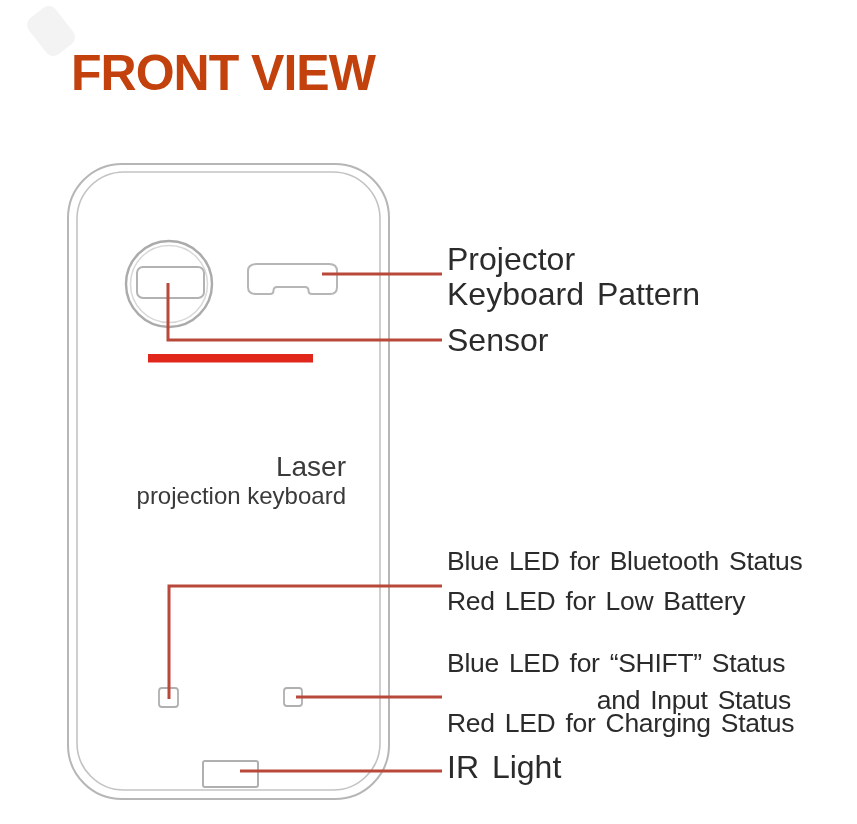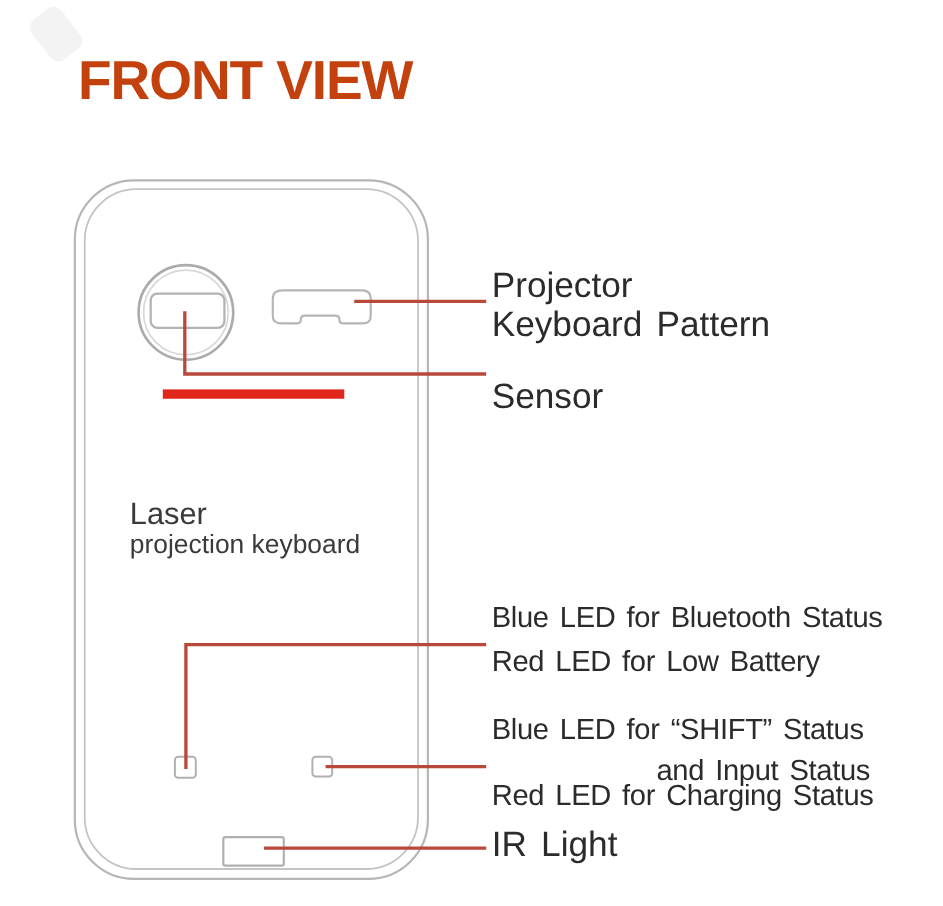--- a/index.html
+++ b/index.html
@@ -16,21 +16,21 @@
     transform:rotate(-38deg);
     opacity:.85;
   }
   .title{
     position:absolute;left:71px;top:48px;
     font-size:50px;line-height:50px;font-weight:bold;
     letter-spacing:-1px;color:#c2410c;white-space:nowrap;
   }
   .device-name{
     position:absolute;left:118px;top:452px;width:228px;
-    text-align:left;color:#3a3a3a;
+    text-align:right;color:#3a3a3a;
   }
   .device-name .l1{font-size:28px;line-height:30px;}
   .device-name .l2{font-size:24px;line-height:27px;}
   .co{position:absolute;color:#2b2b2b;white-space:nowrap;}
   .co-lg{font-size:32px;line-height:32px;word-spacing:4px;letter-spacing:0;}
   .co-lg2 .line{font-size:32px;line-height:35px;word-spacing:4px;}
   .co-sm{font-size:26.5px;line-height:27px;letter-spacing:-0.3px;word-spacing:3px;}
   .right-align{text-align:right;white-space:nowrap;}
   svg{position:absolute;left:0;top:0;}
 </style>
@@ -74,21 +74,21 @@
   <div class="device-name">
     <div class="l1">Laser</div>
     <div class="l2">projection keyboard</div>
   </div>
 
   <div class="co co-lg2" style="left:447px;top:242px;">
     <div class="line">Projector</div>
     <div class="line">Keyboard Pattern</div>
   </div>
 
-  <div class="co co-lg" style="left:447px;top:344px;">Sensor</div>
+  <div class="co co-lg" style="left:447px;top:324px;">Sensor</div>
 
   <div class="co co-sm" style="left:447px;top:548px;text-align:right;">Blue LED for Bluetooth Status</div>
   <div class="co co-sm" style="left:447px;top:588px;">Red LED for Low Battery</div>
 
   <div class="co co-sm" style="left:447px;top:650px;">Blue LED for “SHIFT” Status</div>
   <div class="co co-sm right-align" style="left:447px;top:687px;width:344px;">and Input Status</div>
   <div class="co co-lg" style="left:447px;top:751px;">IR Light</div>
 
   <div class="co co-sm" style="left:447px;top:710px;">Red LED for Charging Status</div>
 

